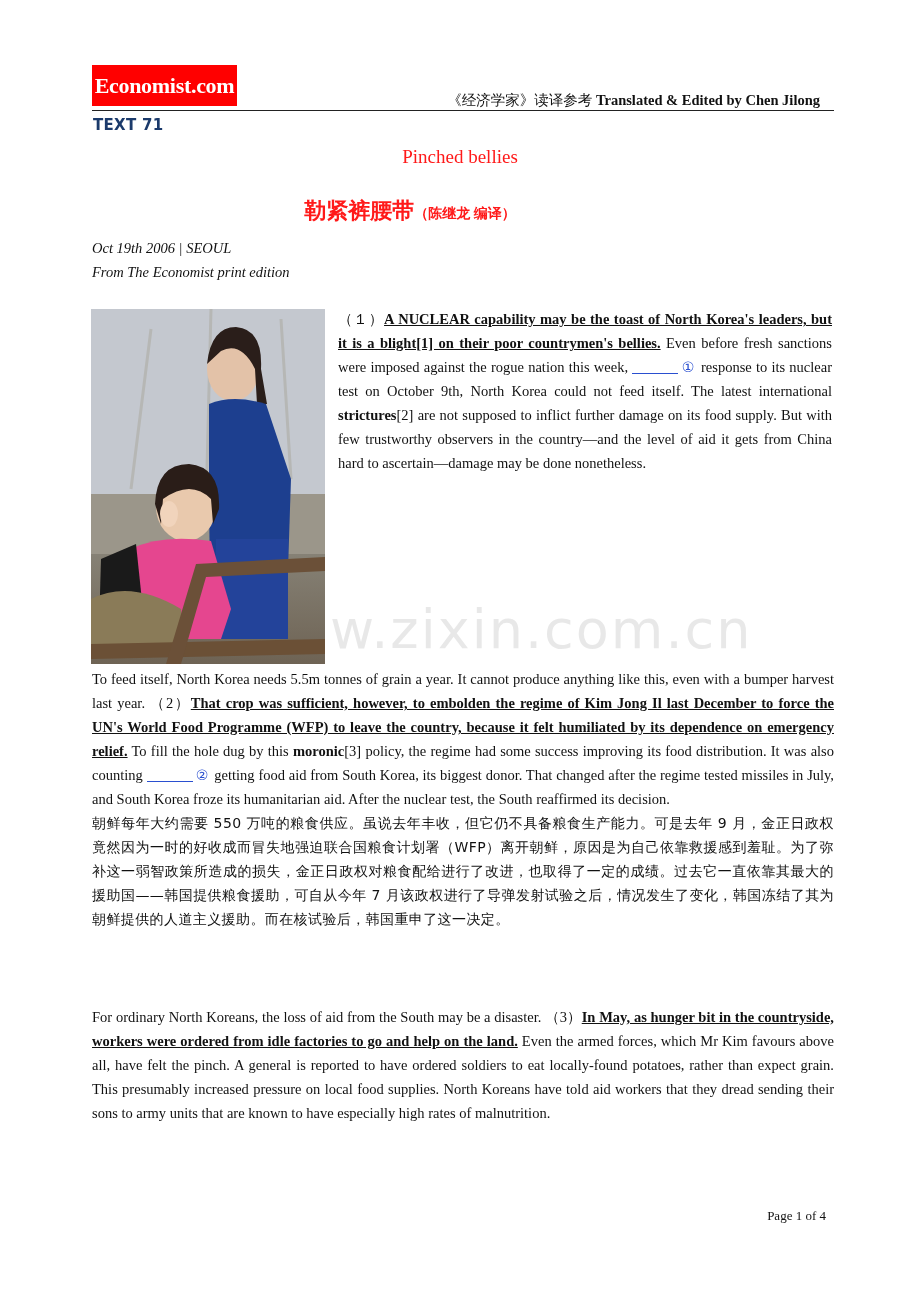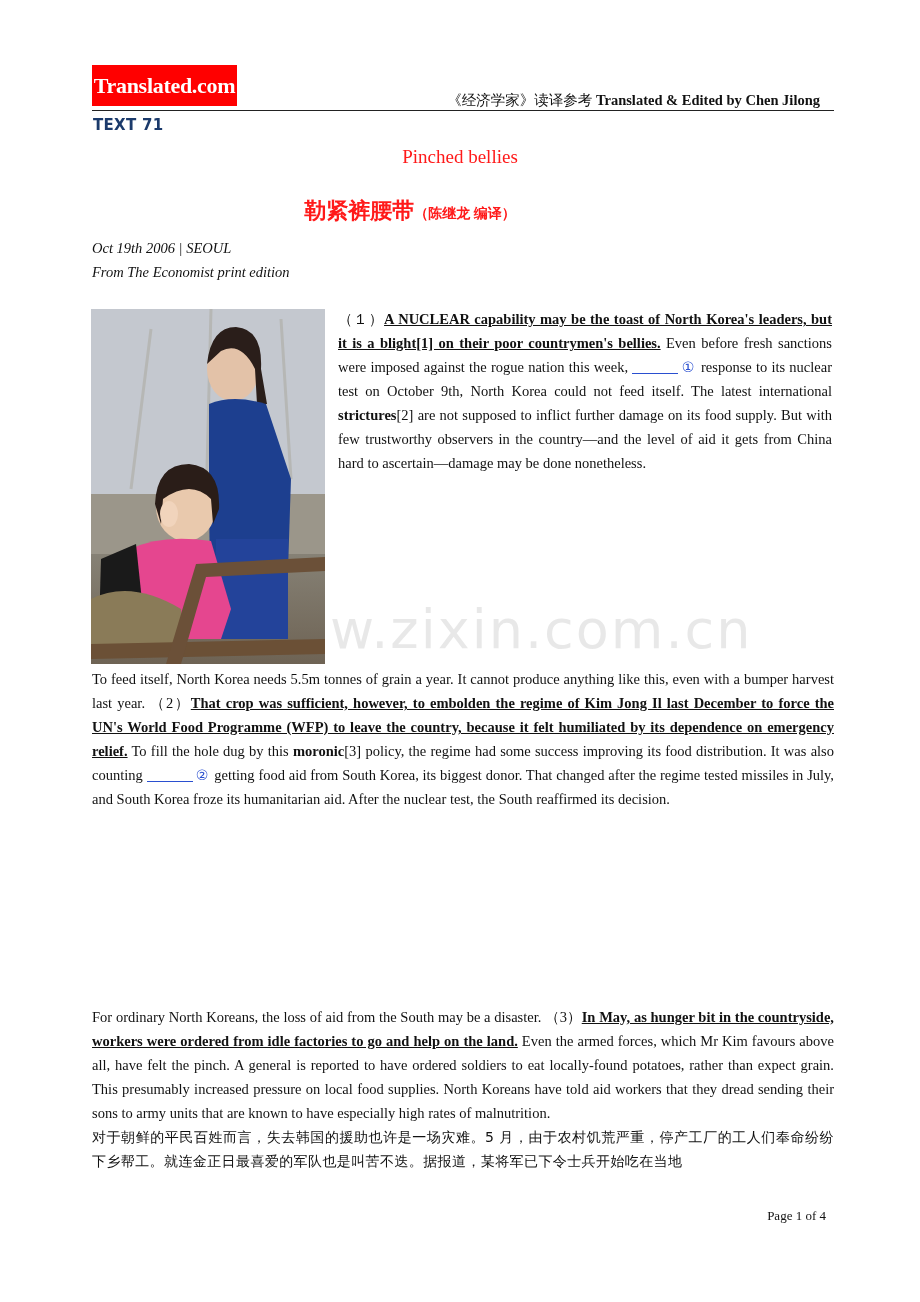--- a/index.html
+++ b/index.html
@@ -27,21 +27,21 @@
   .hl { font-weight: bold; text-decoration: underline; }
   .blank { display: inline-block; width: 46px; border-bottom: 1px solid #2a4fd0; height: 14px; vertical-align: -2px; }
   .circ { color: #2a4fd0; font-family: "DejaVu Sans", sans-serif; font-size: 14px; margin-left: 3px; margin-right: 6px; }
   .watermark { position: absolute; left: 330px; top: 598px; font-family: "DejaVu Sans", sans-serif;
                font-size: 54px; color: rgba(150,150,150,0.22); letter-spacing: 2px; pointer-events: none; }
   .page-num { position: absolute; right: 94px; top: 1208px; font-size: 13px; }
 </style>
 </head>
 <body>
 
-<div class="logo">Translated.com</div>
+<div class="logo">Economist.com</div>
 <div class="header-right">
   <span class="cn">《经济学家》读译参考</span>
   <span>Translated &amp; Edited by Chen Jilong</span>
 </div>
 <div class="header-rule"></div>
 <div class="text-num">TEXT 71</div>
 
 <div class="title-en">Pinched bellies</div>
 <div class="title-cn">
   <span class="main">勒紧裤腰带</span><span class="sub">（陈继龙  编译）</span>
@@ -73,20 +73,20 @@
 </div>
 
 <div class="col-right">
   <span>（１）</span><span class="hl">A NUCLEAR capability may be the toast of North Korea's leaders, but it is a blight[1] on their poor countrymen's bellies.</span><span> Even before fresh sanctions were imposed against the rogue nation this week, </span><span class="blank"></span><span class="circ">①</span><span>response to its nuclear test on October 9th, North Korea could not feed itself. The latest international </span><b>strictures</b><span>[2] are not supposed to inflict further damage on its food supply. But with few trustworthy observers in the country—and the level of aid it gets from China hard to ascertain—damage may be done nonetheless.</span>
 </div>
 
 <div class="watermark">w.zixin.com.cn</div>
 
 <div class="full" style="top:667px;">
   <span>To feed itself, North Korea needs 5.5m tonnes of grain a year. It cannot produce anything like this, even with a bumper harvest last year. </span><span>（2）</span><span class="hl">That crop was sufficient, however, to embolden the regime of Kim Jong Il last December to force the UN's World Food Programme (WFP) to leave the country, because it felt humiliated by its dependence on emergency relief.</span><span> To fill the hole dug by this </span><b>moronic</b><span>[3] policy, the regime had some success improving its food distribution. It was also counting </span><span class="blank"></span><span class="circ">②</span><span>getting food aid from South Korea, its biggest donor. That changed after the regime tested missiles in July, and South Korea froze its humanitarian aid. After the nuclear test, the South reaffirmed its decision.</span>
+  <div class="cn-text">朝鲜每年大约需要 550 万吨的粮食供应。虽说去年丰收，但它仍不具备粮食生产能力。可是去年 9 月，金正日政权竟然因为一时的好收成而冒失地强迫联合国粮食计划署（WFP）离开朝鲜，原因是为自己依靠救援感到羞耻。为了弥补这一弱智政策所造成的损失，金正日政权对粮食配给进行了改进，也取得了一定的成绩。过去它一直依靠其最大的援助国——韩国提供粮食援助，可自从今年 7 月该政权进行了导弹发射试验之后，情况发生了变化，韩国冻结了其为朝鲜提供的人道主义援助。而在核试验后，韩国重申了这一决定。</div>
 </div>
 
 <div class="full" style="top:1005px;">
   <span>For ordinary North Koreans, the loss of aid from the South may be a disaster. </span><span>（3）</span><span class="hl">In May, as hunger bit in the countryside, workers were ordered from idle factories to go and help on the land.</span><span> Even the armed forces, which Mr Kim favours above all, have felt the pinch. A general is reported to have ordered soldiers to eat locally-found potatoes, rather than expect grain. This presumably increased pressure on local food supplies. North Koreans have told aid workers that they dread sending their sons to army units that are known to have especially high rates of malnutrition.</span>
-  <div class="cn-text">对于朝鲜的平民百姓而言，失去韩国的援助也许是一场灾难。5 月，由于农村饥荒严重，停产工厂的工人们奉命纷纷下乡帮工。就连金正日最喜爱的军队也是叫苦不迭。据报道，某将军已下令士兵开始吃在当地</div>
 </div>
 
 <div class="page-num">Page  1  of  4</div>
 
 </body></html>

